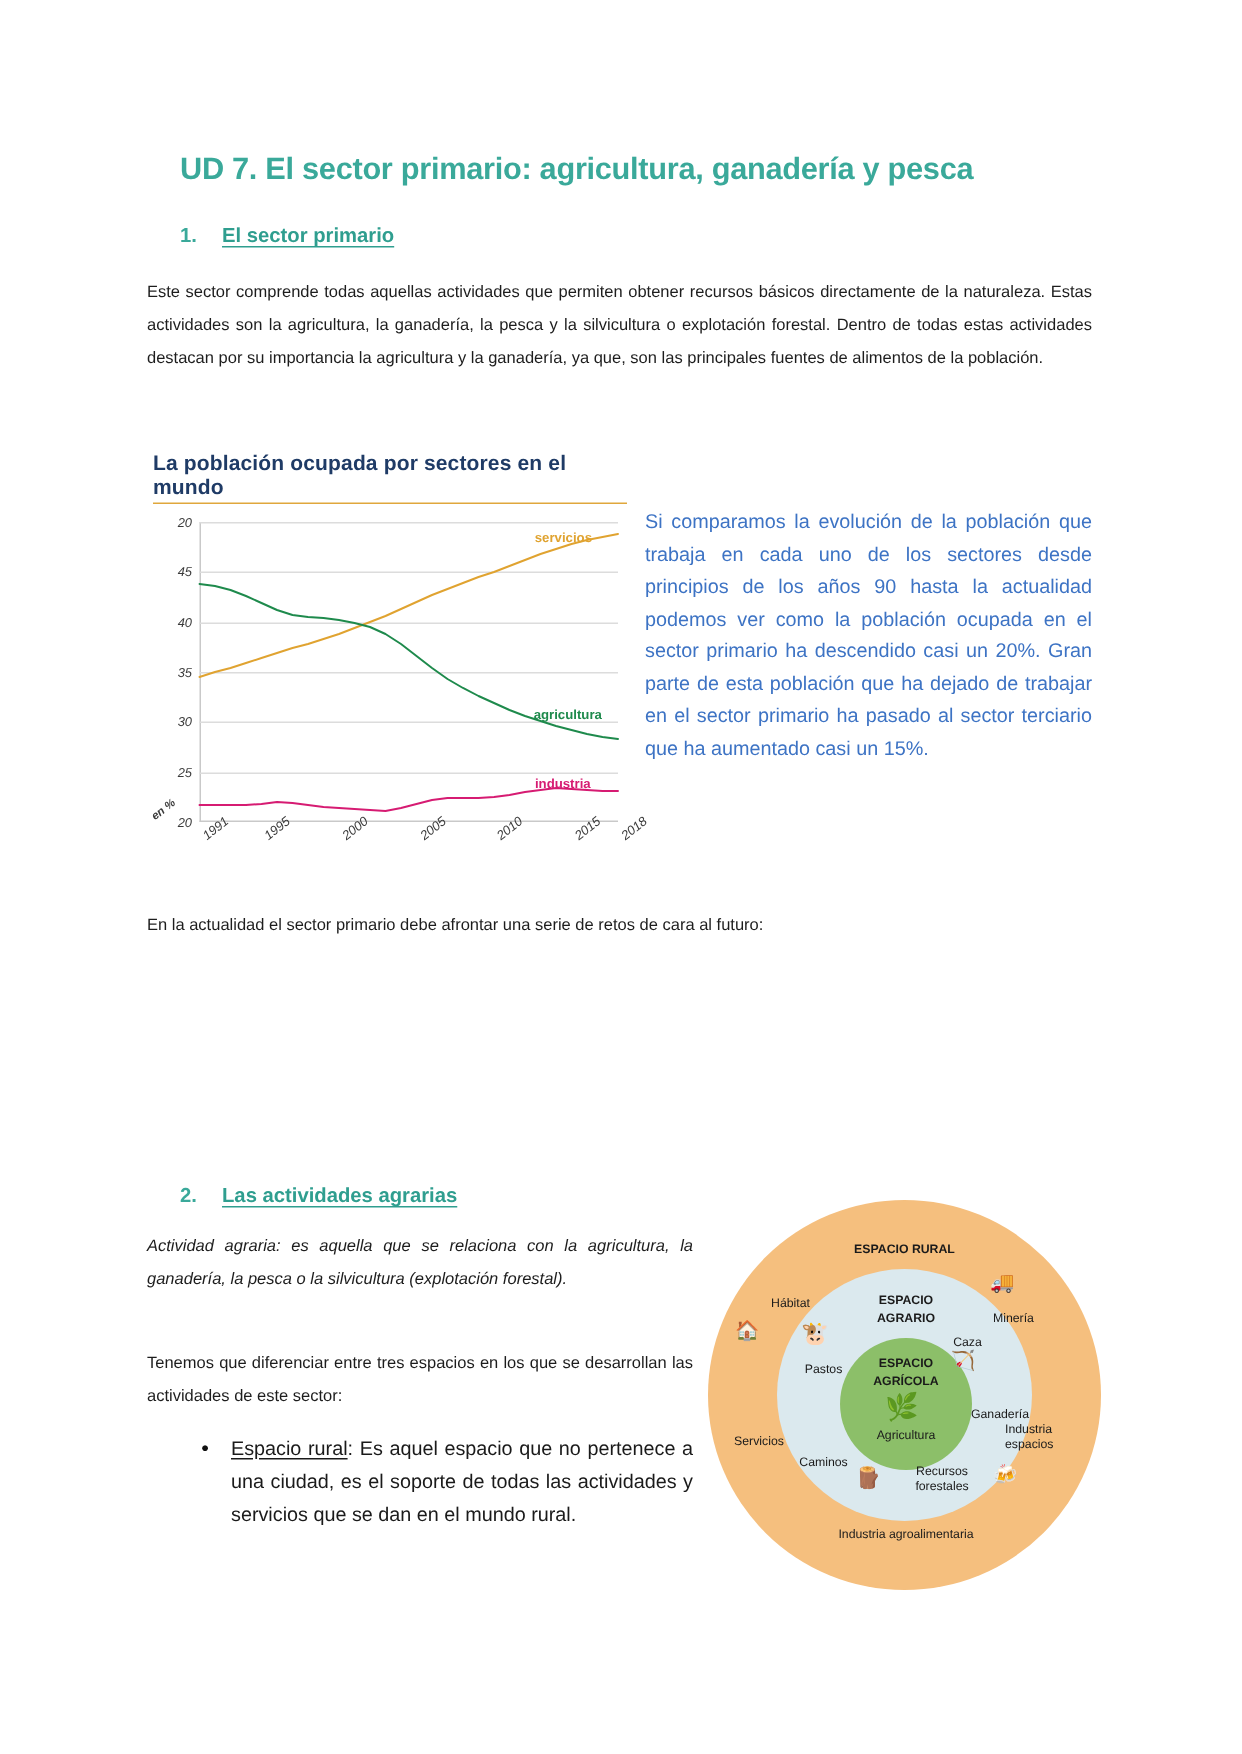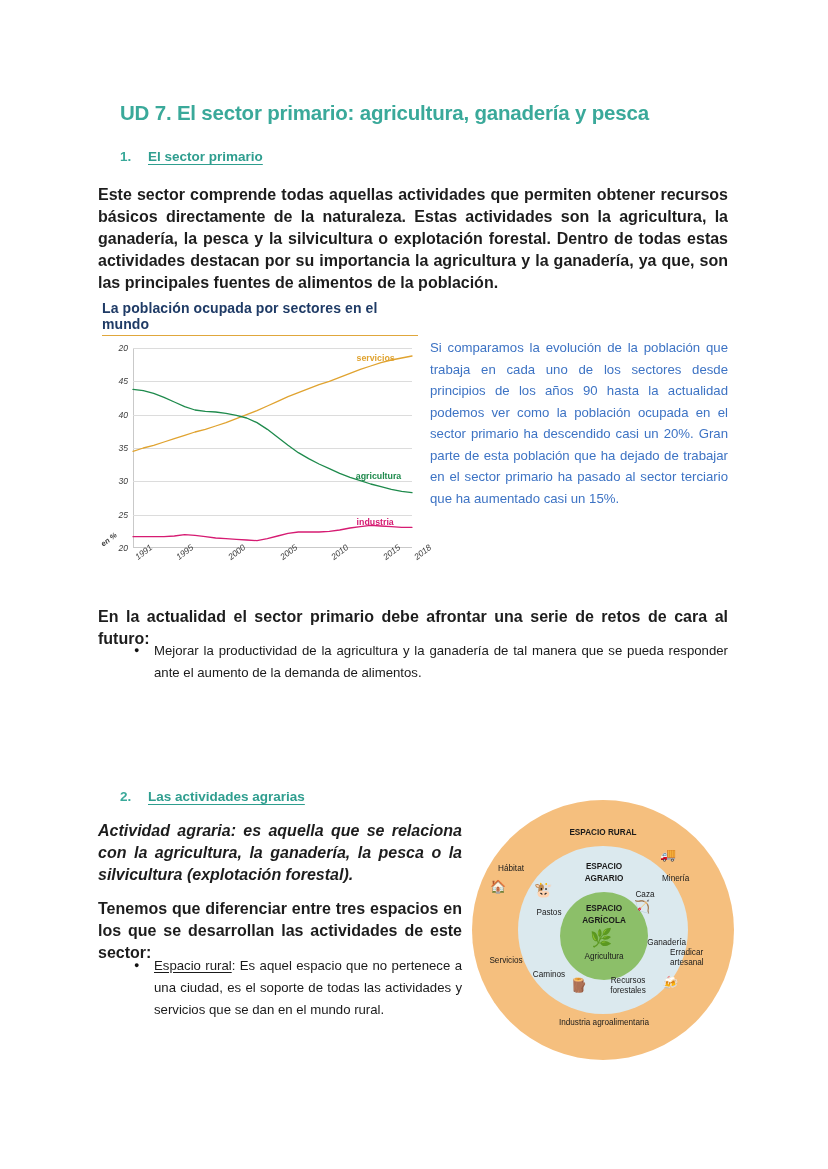--- a/index.html
+++ b/index.html
@@ -20,22 +20,22 @@
   }
   .section-num {
     position: absolute; font-size: 13.5px; color: #3aa99a; font-weight: bold;
   }
   .section-head {
     position: absolute; font-size: 13.5px; color: #2f9e8f; font-weight: bold;
     text-decoration: underline; text-underline-offset: 3px;
   }
 
   p.body {
-    position: absolute; font-size: 16px; line-height: 22px;
-    text-align: justify; color: #1d1d1d; margin: 0; font-weight: bold;
+    position: absolute; font-size: 11px; line-height: 22px;
+    text-align: justify; color: #1d1d1d; margin: 0;
   }
   p.body.ital { font-style: italic; }
 
   .blue-note {
     position: absolute; font-size: 13.2px; line-height: 21.5px;
     text-align: justify; color: #3d73c4; margin: 0;
   }
 
   ul.bullets { position: absolute; margin: 0; padding: 0; list-style: none; }
   ul.bullets li {
@@ -152,21 +152,20 @@
             </div>
       </div>
     </div>
   </div>
 
   <p class="blue-note" style="left:332px; top:337px; width:298px;">Si comparamos la evolución de la población que trabaja en cada uno de los sectores desde principios de los años 90 hasta la actualidad podemos ver como la población ocupada en el sector primario ha descendido casi un 20%. Gran parte de esta población que ha dejado de trabajar en el sector primario ha pasado al sector terciario que ha aumentado casi un 15%.</p>
 
   <p class="body" style="left:0px; top:606px; width:630px;">En la actualidad el sector primario debe afrontar una serie de retos de cara al futuro:</p>
 
   <ul class="bullets" style="left:32px; top:640px; width:598px;">
-    <li>Mejorar la productividad de la agricultura y la ganadería de tal manera que se pueda responder ante el aumento de la demanda de alimentos.</li>
   </ul>
 
   <div class="section-num" style="left:22px; top:789px;">2.</div>
   <div class="section-head" style="left:50px; top:789px;">Las actividades agrarias</div>
 
   <p class="body ital" style="left:0px; top:820px; width:364px;">Actividad agraria: es aquella que se relaciona con la agricultura, la ganadería, la pesca o la silvicultura (explotación forestal).</p>
 
   <p class="body" style="left:0px; top:898px; width:364px;">Tenemos que diferenciar entre tres espacios en los que se desarrollan las actividades de este sector:</p>
 
   <ul class="bullets" style="left:32px; top:955px; width:332px;">
@@ -181,27 +180,27 @@
     <div class="dlabel b" style="left:0; top:28px; width:262px;">ESPACIO RURAL</div>
 
     <div class="dlabel b" style="left:80px; top:62px; width:104px;">ESPACIO</div>
     <div class="dlabel b" style="left:80px; top:74px; width:104px;">AGRARIO</div>
 
     <div class="dlabel b" style="left:88px; top:104px; width:88px;">ESPACIO</div>
     <div class="dlabel b" style="left:88px; top:116px; width:88px;">AGRÍCOLA</div>
     <div class="dicon" style="left:118px; top:129px; font-size:18px;">🌿</div>
     <div class="dlabel" style="left:88px; top:152px; width:88px;">Agricultura</div>
 
-    <div class="dlabel" style="left:8px; top:64px; width:62px;">Hábitat</div>
+    <div class="dlabel" style="left:24px; top:64px; width:62px;">Hábitat</div>
     <div class="dicon" style="left:18px; top:80px;">🏠</div>
 
     <div class="dicon" style="left:188px; top:48px;">🚚</div>
     <div class="dlabel" style="left:190px; top:74px; width:62px; text-align:left;">Minería</div>
 
-    <div class="dlabel w" style="left:198px; top:148px; width:58px; text-align:left;">Erradicar artesanal</div>
+    <div class="dlabel w" style="left:198px; top:148px; width:58px; text-align:left;">Industria espacios</div>
     <div class="dicon" style="left:190px; top:176px;">🍻</div>
 
     <div class="dlabel w" style="left:78px; top:218px; width:108px;">Industria agroalimentaria</div>
 
     <div class="dlabel" style="left:4px; top:156px; width:60px;">Servicios</div>
 
     <div class="dicon" style="left:62px; top:82px; font-size:15px;">🐮</div>
     <div class="dlabel" style="left:52px; top:108px; width:50px;">Pastos</div>
 
     <div class="dlabel" style="left:152px; top:90px; width:42px;">Caza</div>

